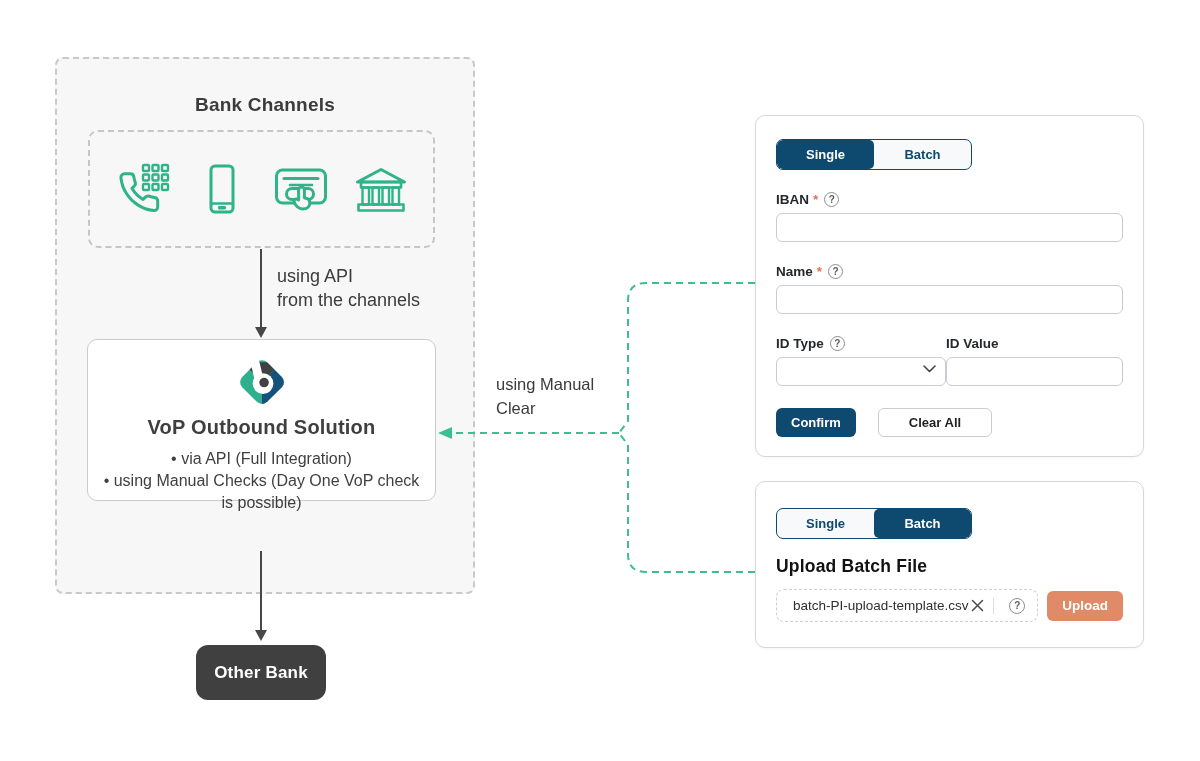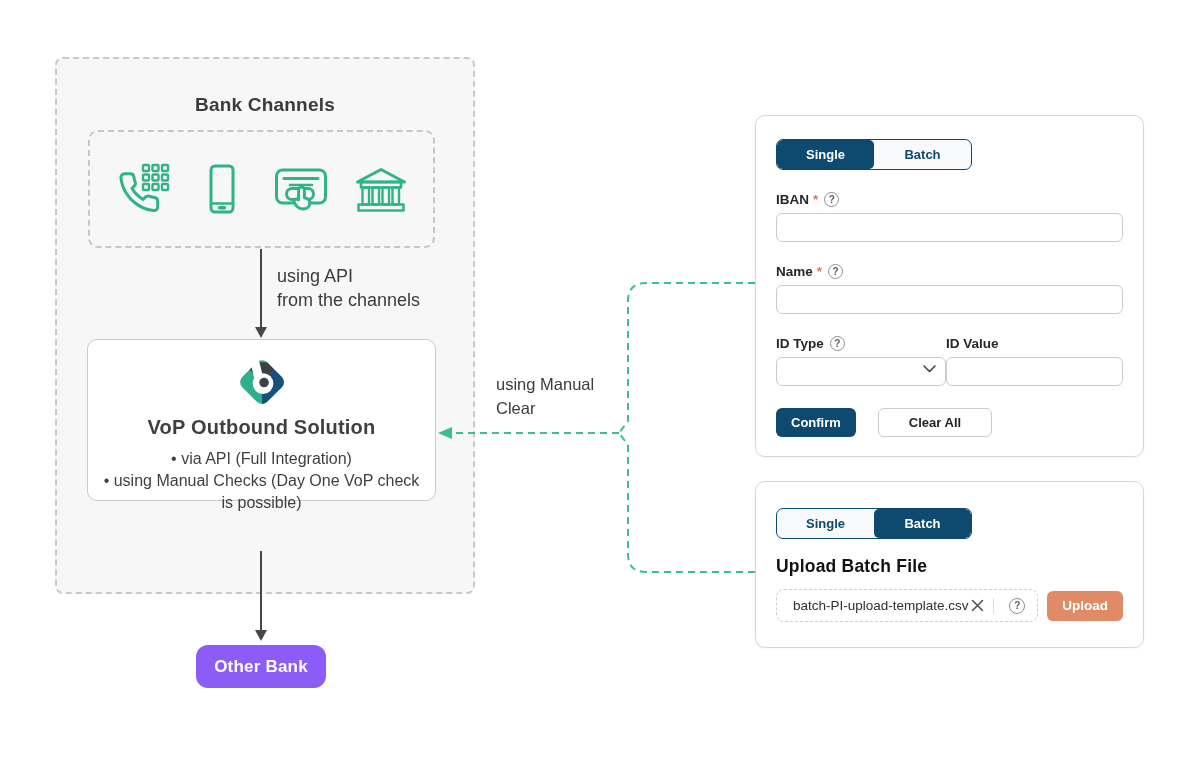--- a/index.html
+++ b/index.html
@@ -15,22 +15,22 @@
     border:2px dashed #c6c6c6; border-radius:10px;
     display:flex; align-items:center; justify-content:space-evenly; }
   .ch-icon { width:56px; height:56px; }
 
   .vop-box { position:absolute; left:87px; top:339px; width:349px; height:162px;
     background:#fff; border:1.5px solid #cbcbcb; border-radius:10px; text-align:center; }
   .vop-logo { width:58px; height:58px; margin-top:12px; }
   .vop-title { font-size:20px; font-weight:700; color:#3f3f3f; margin-top:2px; letter-spacing:.2px; }
   .vop-bullets { font-size:16px; color:#3f3f3f; margin-top:9px; line-height:1.38; padding:0 12px; }
 
-  .other-bank { position:absolute; left:196px; top:645px; width:130px; height:43px;
-    background:#8b5cf6; border-radius:12px; color:#fff; display:flex; align-items:center;
+  .other-bank { position:absolute; left:196px; top:645px; width:130px; height:55px;
+    background:#404040; border-radius:12px; color:#fff; display:flex; align-items:center;
     justify-content:center; font-size:17px; font-weight:600; letter-spacing:.2px; }
 
   .api-label { position:absolute; left:277px; top:265px; font-size:18px; color:#3b3b3b; line-height:1.32; }
   .manual-label { position:absolute; left:496px; top:373px; font-size:16.5px; color:#3b3b3b; line-height:1.45; }
 
   .overlay { position:absolute; left:0; top:0; width:1200px; height:761px; pointer-events:none; }
 
   
   .panel { position:absolute; left:755px; width:389px; background:#fff;
     border:1.5px solid #d7d7d7; border-radius:10px; box-shadow:0 1px 3px rgba(0,0,0,.04); }

